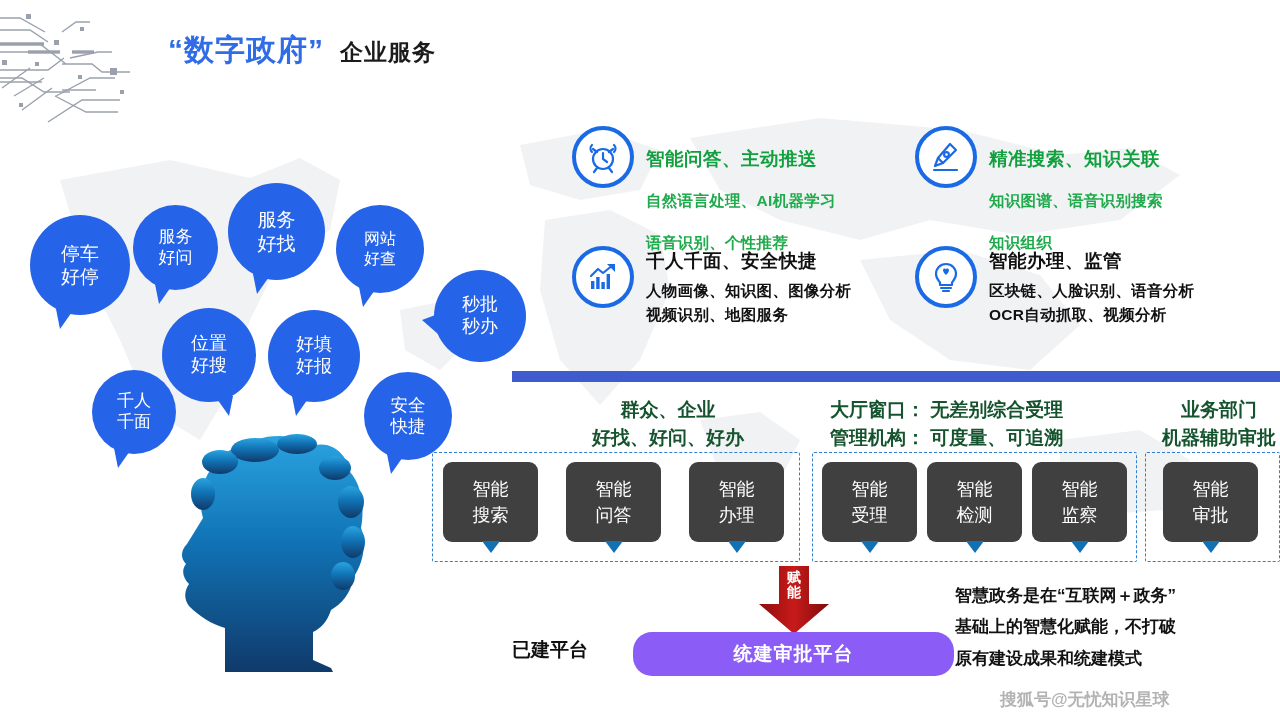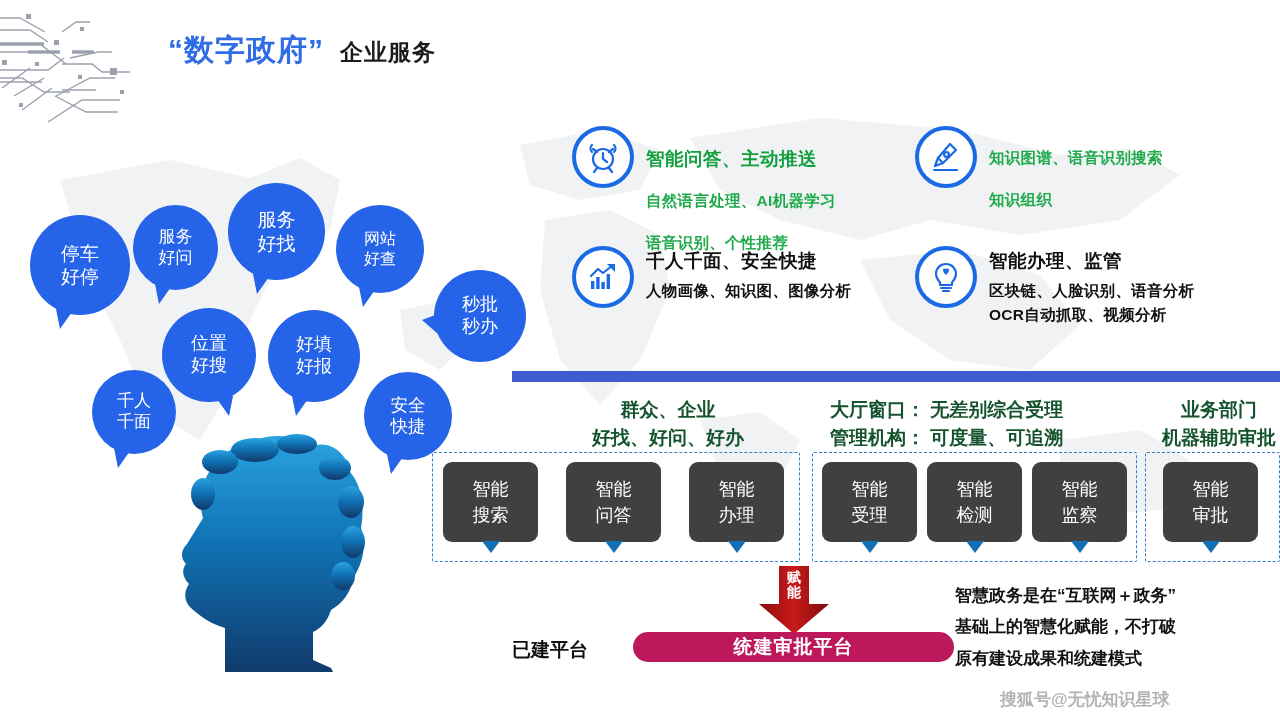--- a/index.html
+++ b/index.html
@@ -154,22 +154,22 @@
   }
 
   
   .platform-label {
     position: absolute; left: 512px; top: 637px;
     font-size: 19px; font-weight: bold; color: #101010;
     white-space: nowrap;
   }
   .pill {
     position: absolute; left: 633px; top: 632px;
-    width: 321px; height: 30px;
-    background: #be185d;
+    width: 321px; height: 44px;
+    background: #8b5cf6;
     border-radius: 19px;
     display: flex; align-items: center; justify-content: center;
     color: #ffffff; font-size: 19px; font-weight: bold;
     letter-spacing: 1px;
   }
   .arrow-wrap { position: absolute; left: 757px; top: 566px; width: 74px; height: 70px; }
   .arrow-label {
     position: absolute; left: 781px; top: 570px;
     width: 26px;
     color: #ffffff; font-size: 14px; font-weight: bold;
@@ -344,20 +344,21 @@
       <svg width="34" height="34" viewBox="0 0 34 34">
         <g stroke="#1b6ae5" stroke-width="2.2" fill="none" stroke-linejoin="round" stroke-linecap="round">
           <path d="M21 4 L27 10 L14 23 L6 26 L9 18 Z"></path>
           <path d="M9 18 L14 23"></path>
           <circle cx="17.5" cy="14.5" r="2.4"></circle>
           <path d="M5 30 L28 30"></path>
         </g>
       </svg>
     </div>
     <div class="ftext">
+      <div class="fhead">精准搜索、知识关联</div>
       <div class="fline">知识图谱、语音识别搜索</div>
       <div class="fline">知识组织</div>
     </div>
   </div>
 
   <div class="feature black" style="left:572px; top:246px;">
     <div class="ficon">
       <svg width="34" height="34" viewBox="0 0 34 34">
         <g fill="#1b6ae5">
           <rect x="5" y="21" width="3.4" height="8"></rect>
@@ -367,20 +368,21 @@
         </g>
         <g stroke="#1b6ae5" stroke-width="2.2" fill="none" stroke-linecap="round" stroke-linejoin="round">
           <path d="M5 16 L12 9 L17 13 L27 5"></path>
         </g>
         <path d="M21 4 L29 4 L29 12 Z" fill="#1b6ae5"></path>
       </svg>
     </div>
     <div class="ftext">
       <div class="fhead">千人千面、安全快捷</div>
       <div class="fline">人物画像、知识图、图像分析</div>
+      <div class="fline">视频识别、地图服务</div>
     </div>
   </div>
 
   <div class="feature black" style="left:915px; top:246px;">
     <div class="ficon">
       <svg width="34" height="34" viewBox="0 0 34 34">
         <g stroke="#1b6ae5" stroke-width="2.2" fill="none" stroke-linecap="round" stroke-linejoin="round">
           <path d="M17 4 C11 4 7 8.5 7 14 C7 18 9.5 20.5 11 22.5 L11 25 L23 25 L23 22.5 C24.5 20.5 27 18 27 14 C27 8.5 23 4 17 4 Z"></path>
           <path d="M12 28 L22 28 M14 31 L20 31"></path>
         </g>

